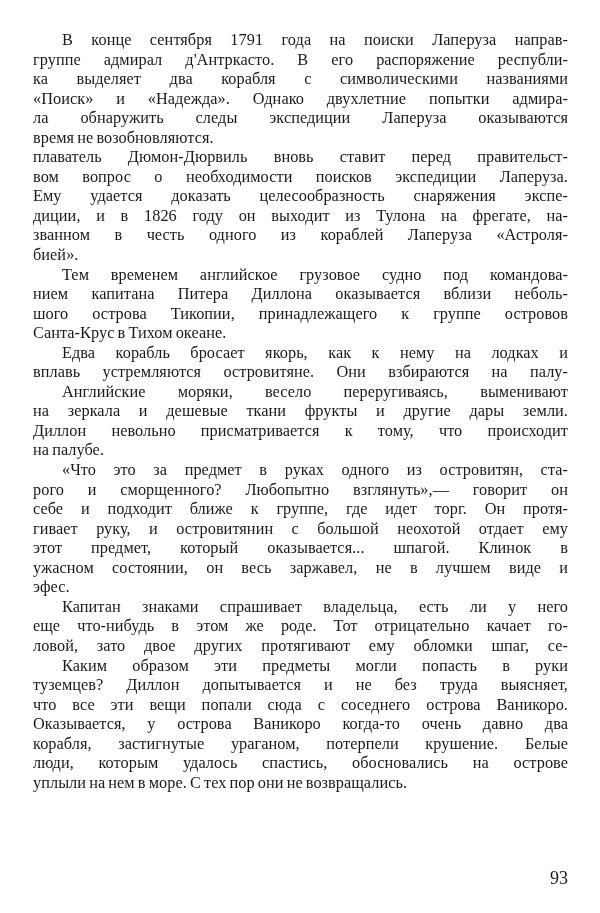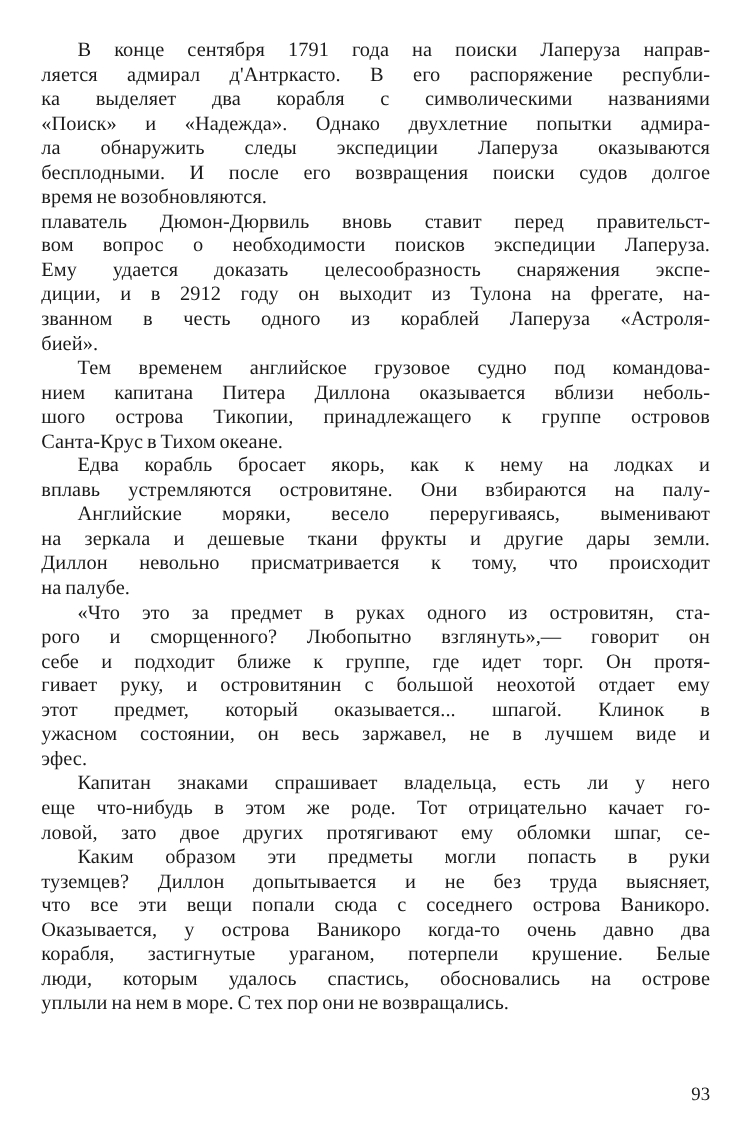--- a/index.html
+++ b/index.html
@@ -37,42 +37,41 @@
     .line.indent {
       padding-left: 29px;
     }
     .line.last {
       text-align-last: left;
     }
     .page-number {
       position: absolute;
       right: 32px;
       top: 868px;
-      font-size: 15px;
+      font-size: 18px;
       font-family: "Liberation Serif", "DejaVu Serif", serif;
     }
   </style>
 </head>
 <body>
 
 <div class="page">
   <div>
     <span class="line indent">В конце сентября 1791 года на поиски Лаперуза направ-</span>
-    <span class="line">ляется адмирал д'Антркасто. В его распоряжение республи-</span>
+    <span class="line">группе адмирал д'Антркасто. В его распоряжение республи-</span>
     <span class="line">ка выделяет два корабля с символическими названиями</span>
     <span class="line">«Поиск» и «Надежда». Однако двухлетние попытки адмира-</span>
     <span class="line">ла обнаружить следы экспедиции Лаперуза оказываются</span>
-    <span class="line">бесплодными. И после его возвращения поиски судов долгое</span>
     <span class="line last">время не возобновляются.</span>
   </div>
   <div>
     <span class="line">плаватель Дюмон-Дюрвиль вновь ставит перед правительст-</span>
     <span class="line">вом вопрос о необходимости поисков экспедиции Лаперуза.</span>
     <span class="line">Ему удается доказать целесообразность снаряжения экспе-</span>
-    <span class="line">диции, и в 2912 году он выходит из Тулона на фрегате, на-</span>
+    <span class="line">диции, и в 1826 году он выходит из Тулона на фрегате, на-</span>
     <span class="line">званном в честь одного из кораблей Лаперуза «Астроля-</span>
     <span class="line last">бией».</span>
   </div>
   <div>
     <span class="line indent">Тем временем английское грузовое судно под командова-</span>
     <span class="line">нием капитана Питера Диллона оказывается вблизи неболь-</span>
     <span class="line">шого острова Тикопии, принадлежащего к группе островов</span>
     <span class="line last">Санта-Крус в Тихом океане.</span>
   </div>
   <div>

